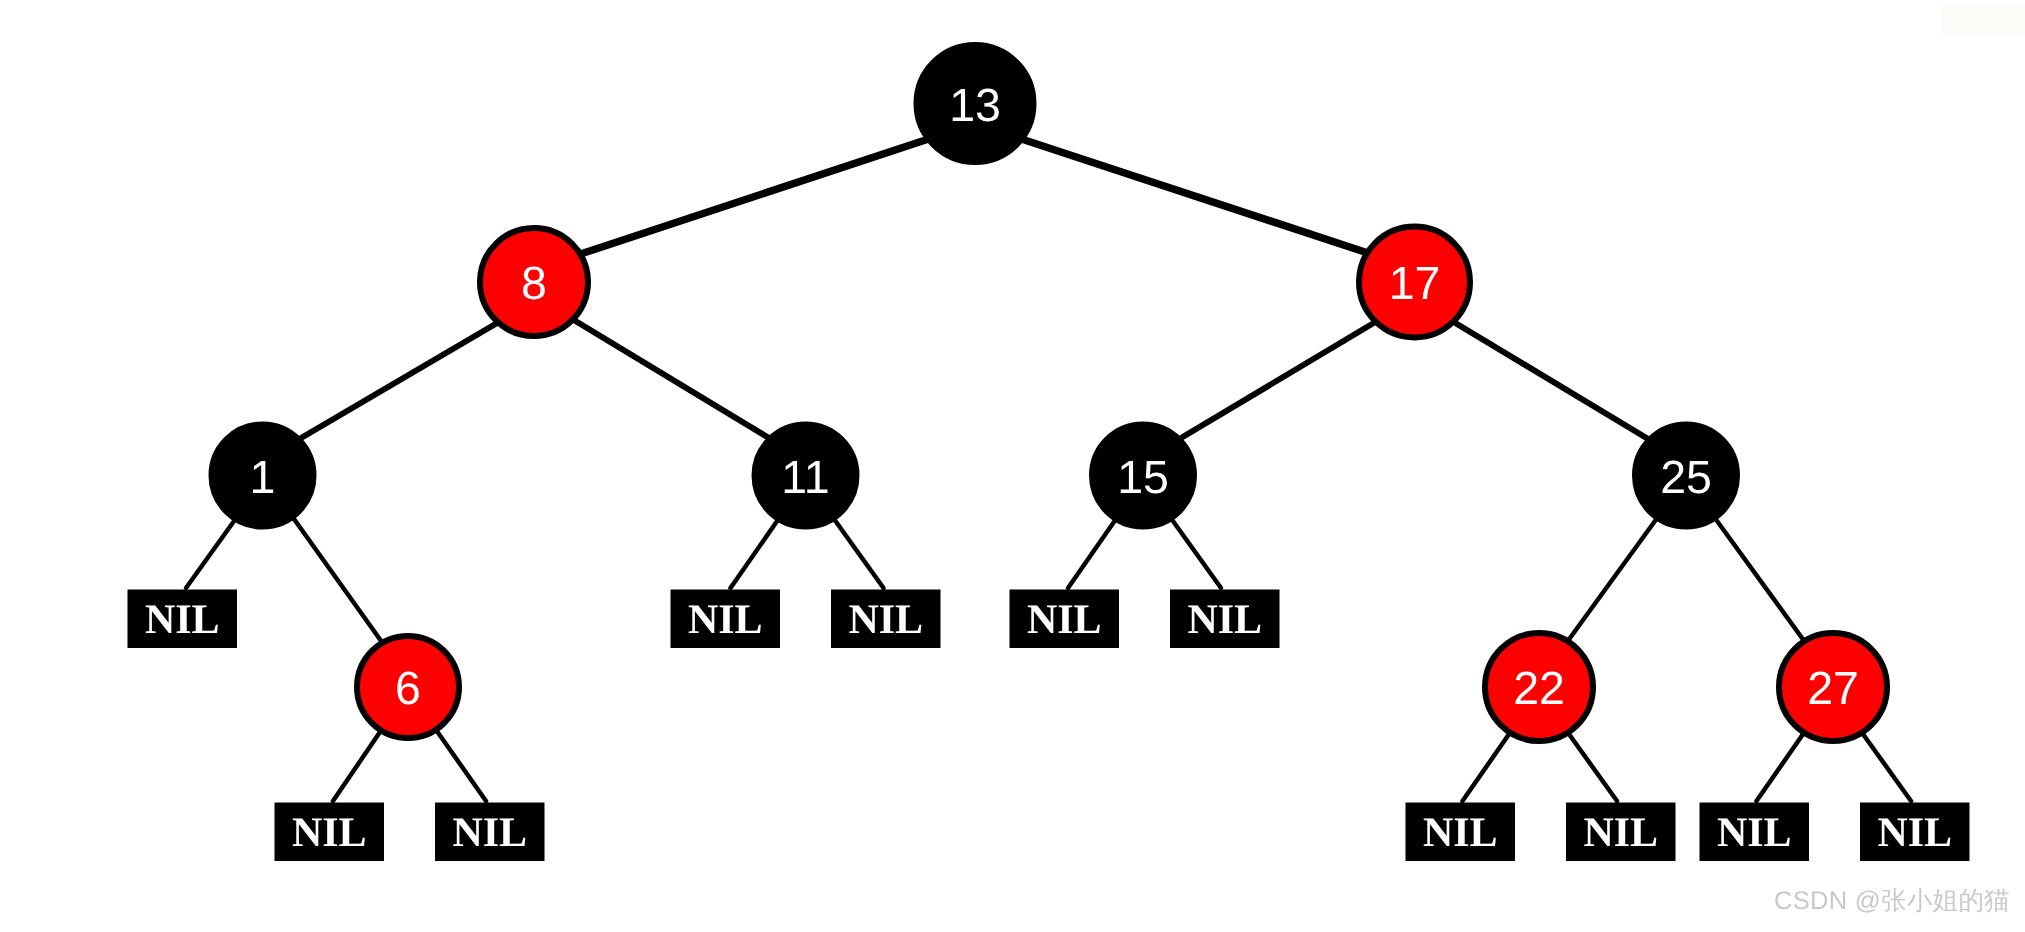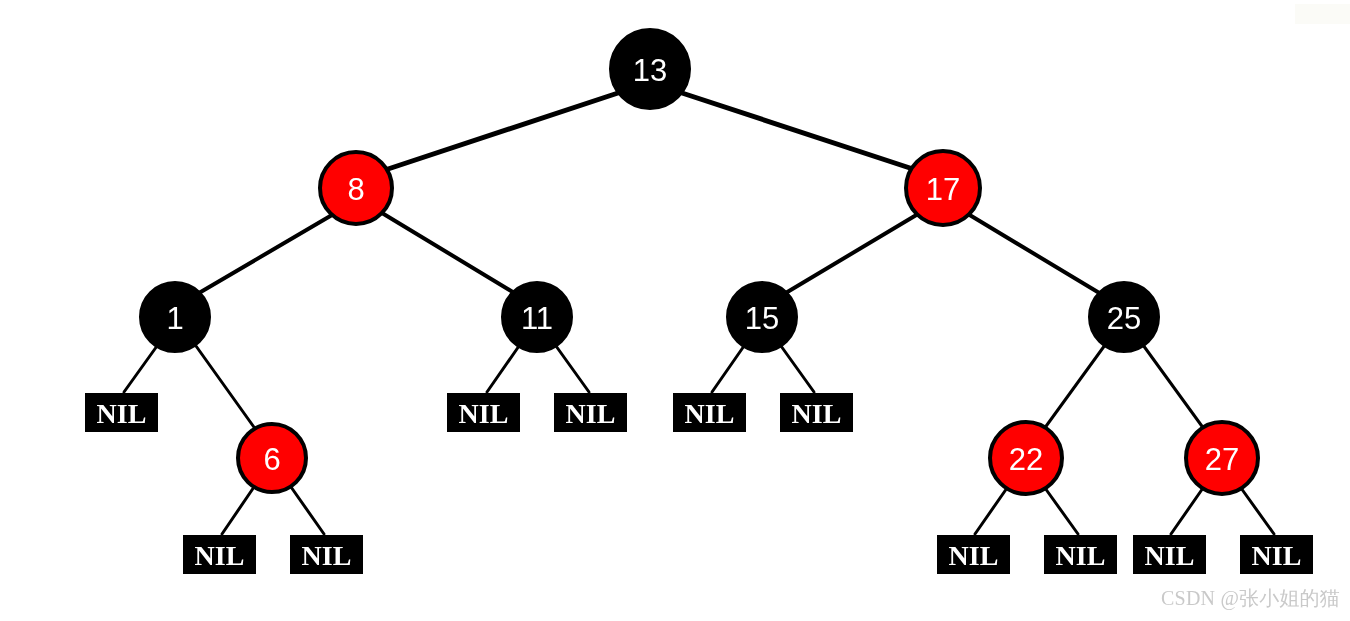--- a/index.html
+++ b/index.html
@@ -55,22 +55,22 @@
     font-weight: bold;
     font-size: 28px;
     text-anchor: middle;
     dominant-baseline: central;
   }
   #watermark {
     position: absolute;
     right: 10px;
     bottom: 9px;
     color: #c9c9c9;
-    font-size: 20px;
-    font-family: Liberation Serif, serif;
+    font-size: 17px;
+    font-family: Liberation Sans, sans-serif;
     white-space: nowrap;
     letter-spacing: 0.2px;
   }
   #corner-patch {
     position: absolute;
     right: 0;
     top: 4px;
     width: 55px;
     height: 20px;
     background: #fbfbf7;

